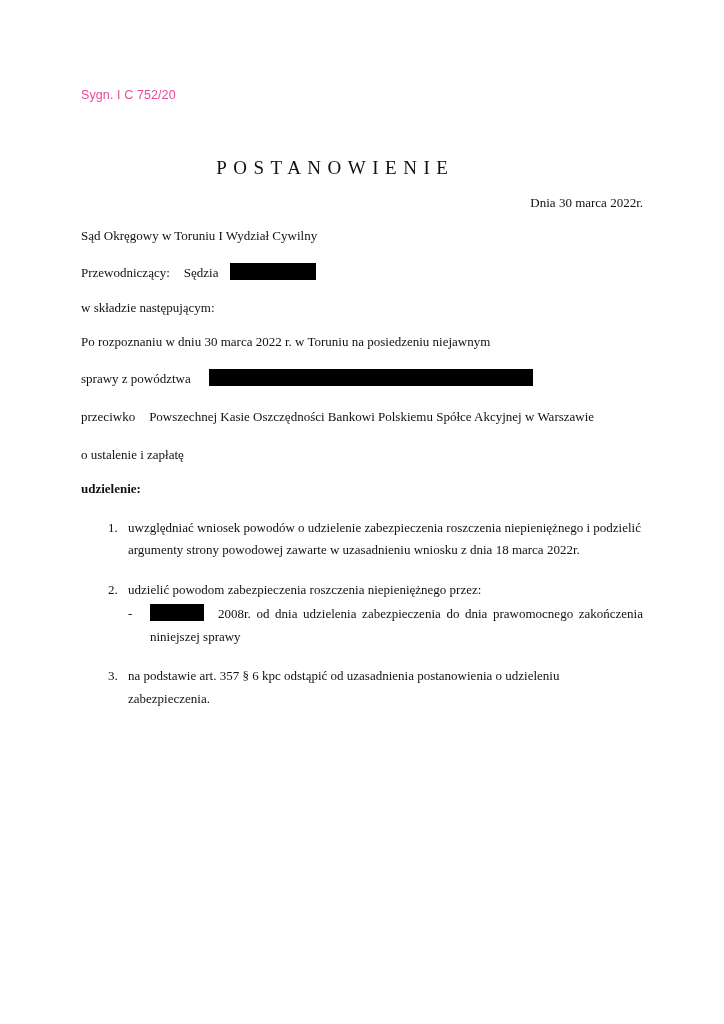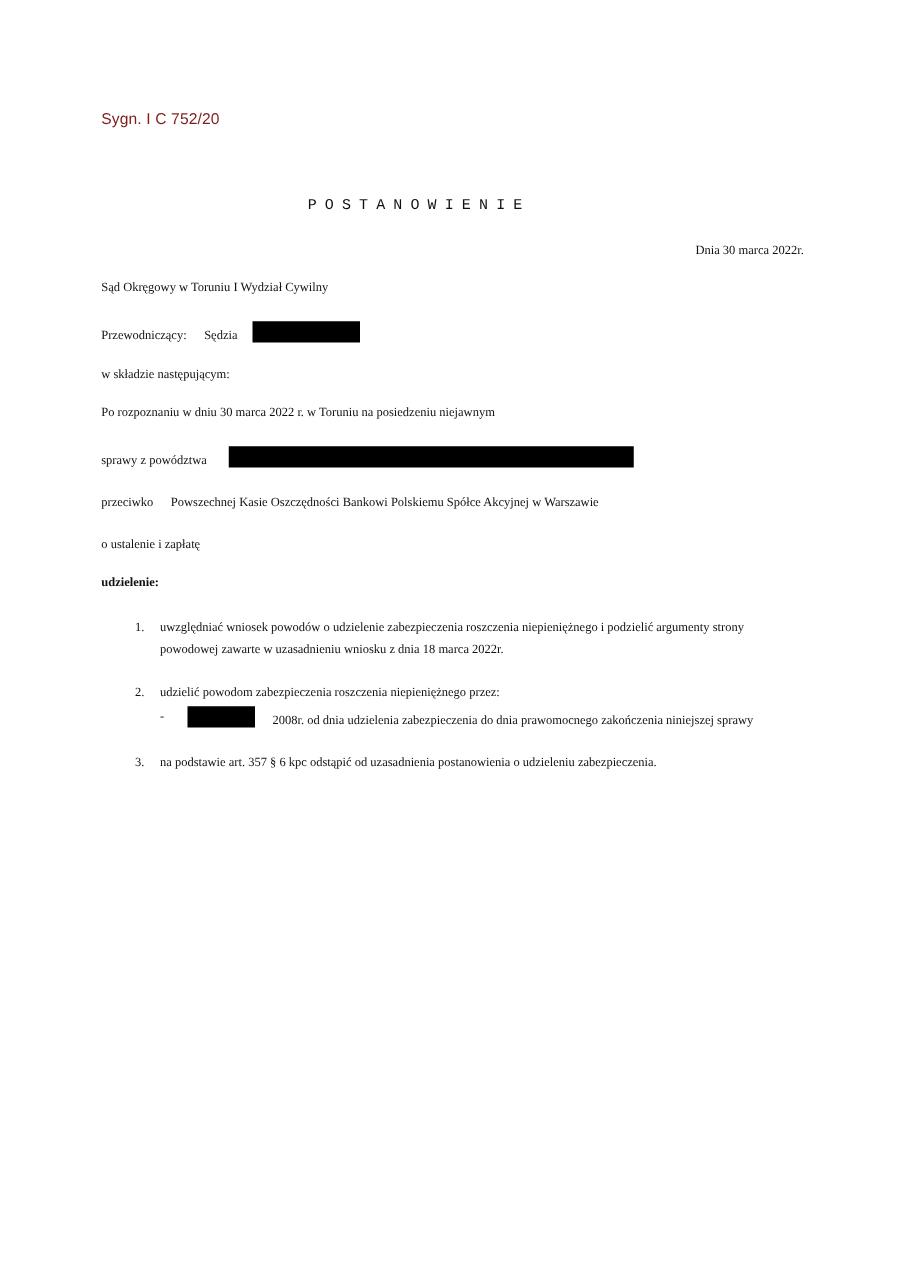--- a/index.html
+++ b/index.html
@@ -19,46 +19,45 @@
   }
 
   
   .case-sig {
     position: absolute;
     left: 81px;
     top: 88px;
     font-family: "Liberation Sans", "DejaVu Sans", sans-serif;
     font-size: 12.5px;
     letter-spacing: 0.1px;
-    color: #7f1d1d;
+    color: #ec4899;
     white-space: nowrap;
   }
 
   
   .doc-title {
     position: absolute;
     left: 0;
     top: 157px;
     width: 664px;
     text-align: center;
-    font-size: 12px;
+    font-size: 19px;
     letter-spacing: 6.5px;
     text-indent: 6.5px;
     color: #111111;
     white-space: nowrap;
-    font-family: Liberation Mono, monospace;
   }
 
   
   .body-block {
     position: absolute;
     left: 81px;
     top: 196px;
     width: 562px;
-    font-size: 10px;
+    font-size: 13px;
     line-height: 1.0;
     color: #111111;
   }
 
   .line-date {
     text-align: right;
     margin: 0 0 20px 0;
     white-space: nowrap;
   }
 

